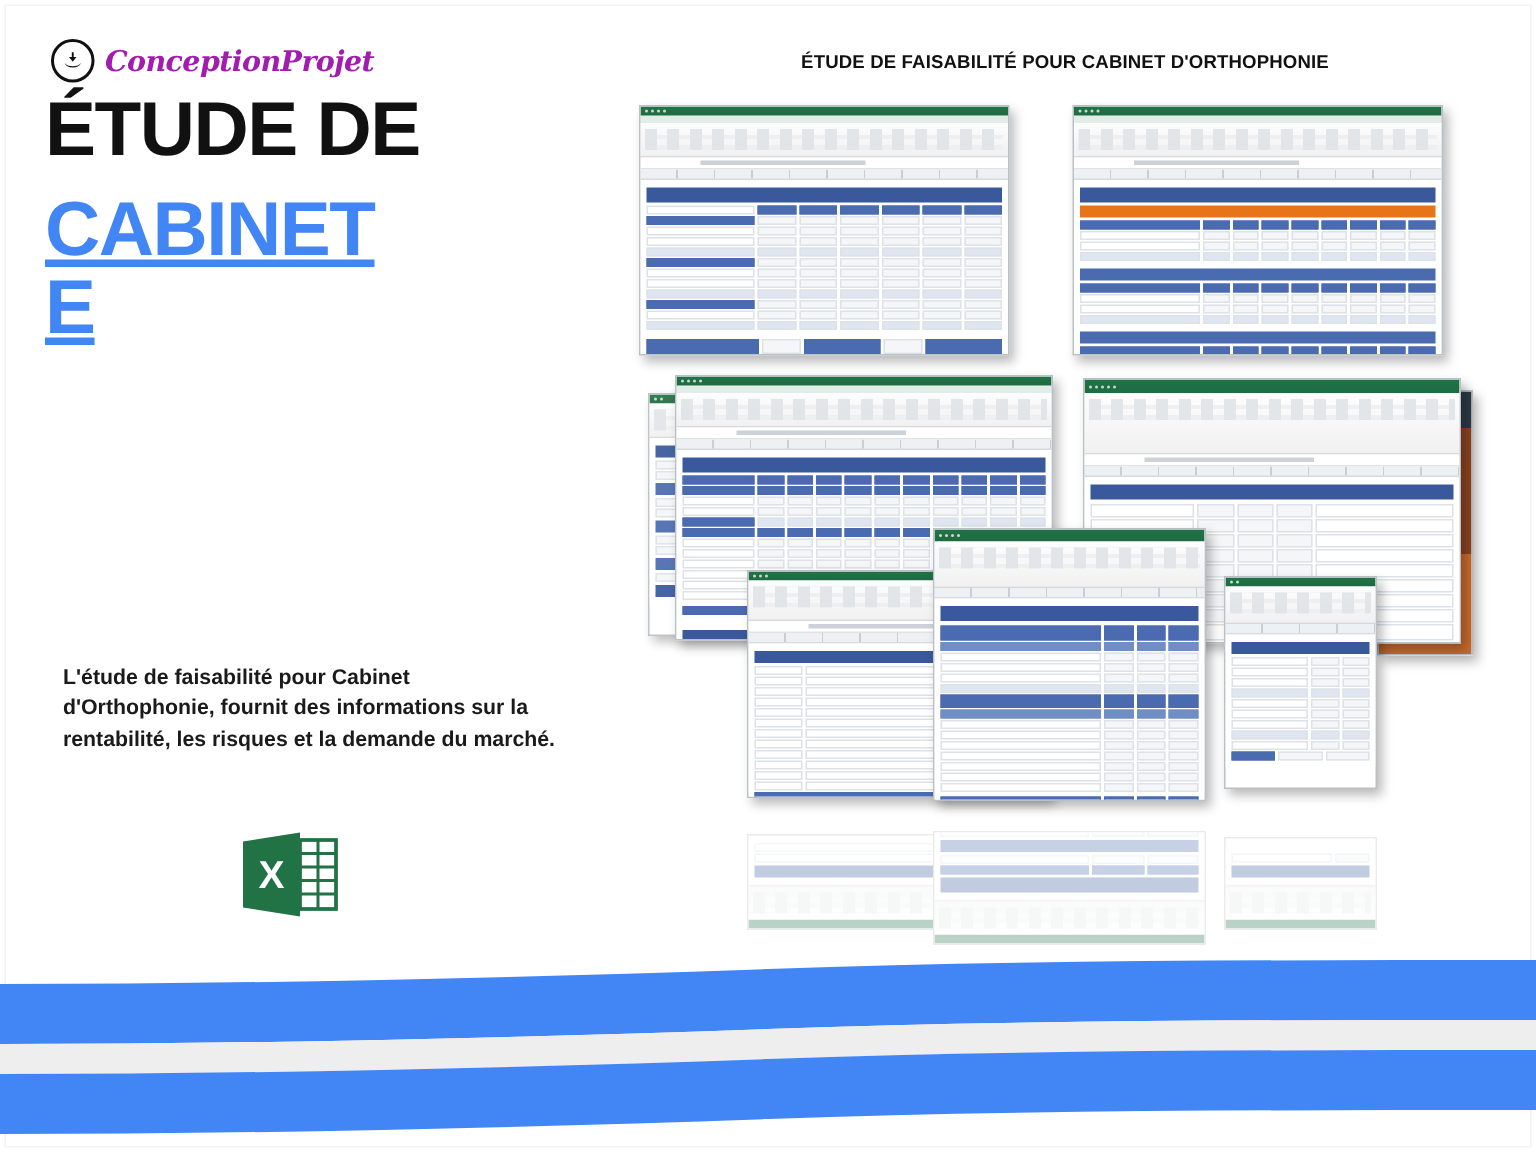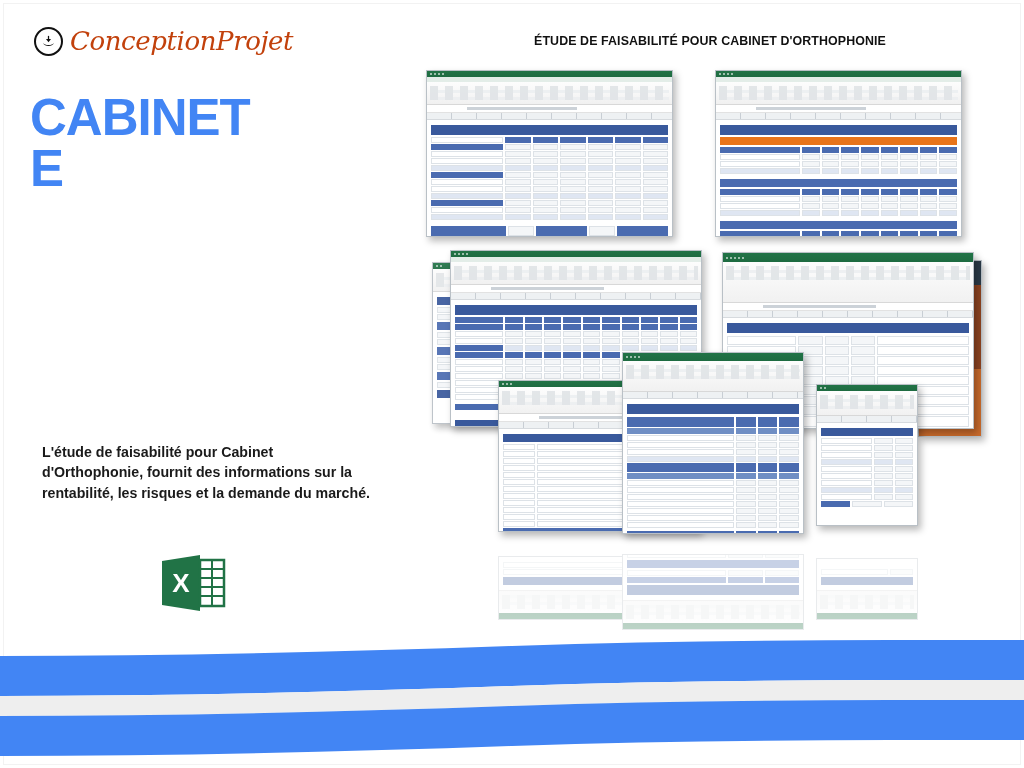--- a/index.html
+++ b/index.html
@@ -9,27 +9,27 @@
     font-family:"Liberation Sans","DejaVu Sans",sans-serif;
     position:relative;
   }
   .page{position:absolute;inset:0;background:#fff;}
   .frame-border{position:absolute;inset:3px;border:1px solid #f2f2f2;pointer-events:none;}
 
   
   .brand{position:absolute;left:34px;top:26px;display:flex;align-items:center;gap:7px;}
   .brand-mark{width:25px;height:25px;border-radius:50%;border:2px solid #111;
     display:flex;align-items:center;justify-content:center;flex:0 0 auto;}
-  .brand-name{font-family:"DejaVu Serif",serif;font-style:italic;font-weight:400;
-    font-size:26px;letter-spacing:-.4px;color:#c2410c;white-space:nowrap;}
+  .brand-name{font-family:"DejaVu Serif",serif;font-style:italic;font-weight:700;
+    font-size:19px;letter-spacing:-.4px;color:#a21caf;white-space:nowrap;}
 
   .headline{position:absolute;left:30px;top:62px;width:400px;}
   .hl-line{font-weight:700;font-size:51px;line-height:.93;letter-spacing:-1px;color:#111;
     margin:0 0 4px 0;}
-  .hl-blue{color:#4285f4;margin-top:32px;}
+  .hl-blue{color:#4285f4;margin-top:20px;text-decoration:underline;}
   .hl-blue .hl-line{color:#4285f4;}
 
   .lead{position:absolute;left:42px;top:428px;width:330px;
     font-size:14.2px;line-height:1.43;font-weight:600;color:#1a1a1a;}
 
   .xls-logo{position:absolute;left:160px;top:553px;width:66px;height:60px;}
 
   
   .collage-title{position:absolute;left:510px;top:34px;width:400px;text-align:center;
     font-size:12.4px;font-weight:700;letter-spacing:.1px;color:#111;}
@@ -95,20 +95,21 @@
       <svg width="15" height="15" viewBox="0 0 24 24" aria-hidden="true">
         <path d="M11 3h2v6h-2z" fill="#111"></path>
         <path d="M8 8h8l-4 5z" fill="#111"></path>
         <path d="M3 14c3 5 15 5 18 0-3 7-15 7-18 0z" fill="#111"></path>
       </svg>
     </span>
     <span class="brand-name">ConceptionProjet</span>
   </div>
 
   <div class="headline">
+    <div class="hl-line">ÉTUDE DE</div>
     <div class="hl-blue">
       <div class="hl-line">CABINET</div>
       <div class="hl-line">E</div>
     </div>
   </div>
 
   <p class="lead">L'étude de faisabilité pour Cabinet d'Orthophonie, fournit des informations sur la rentabilité, les risques et la demande du marché.</p>
 
   <div class="xls-logo">
     <svg viewBox="0 0 66 60" width="66" height="60" aria-hidden="true">

